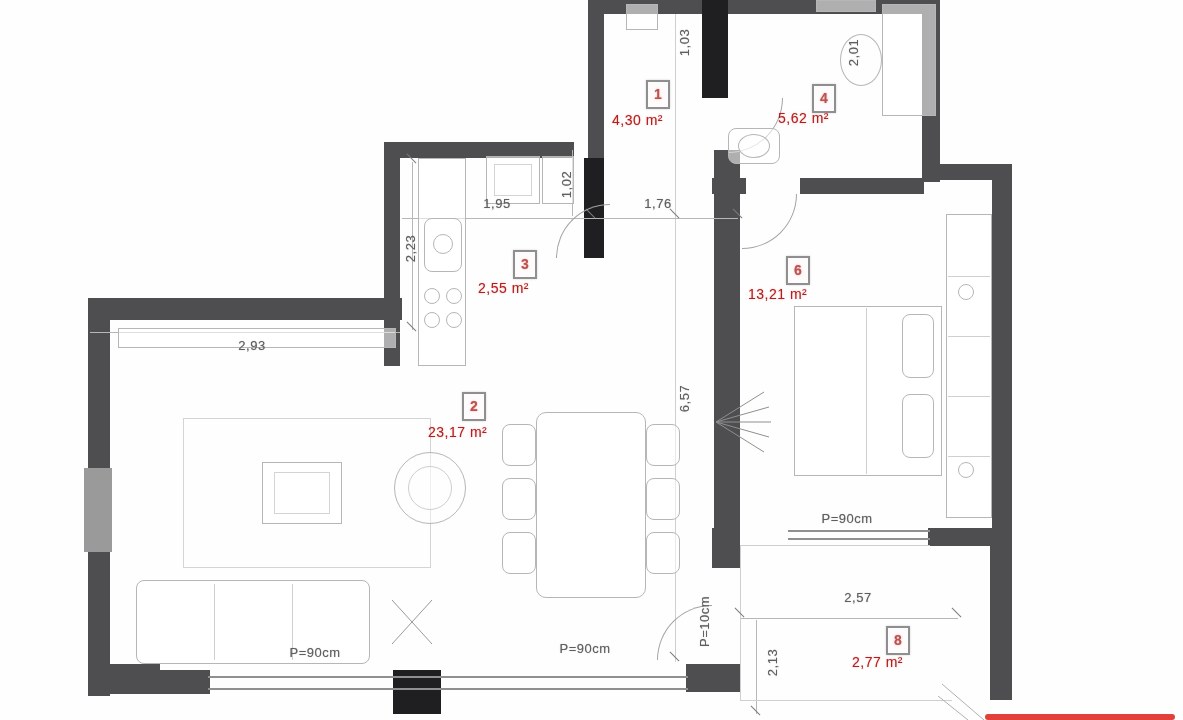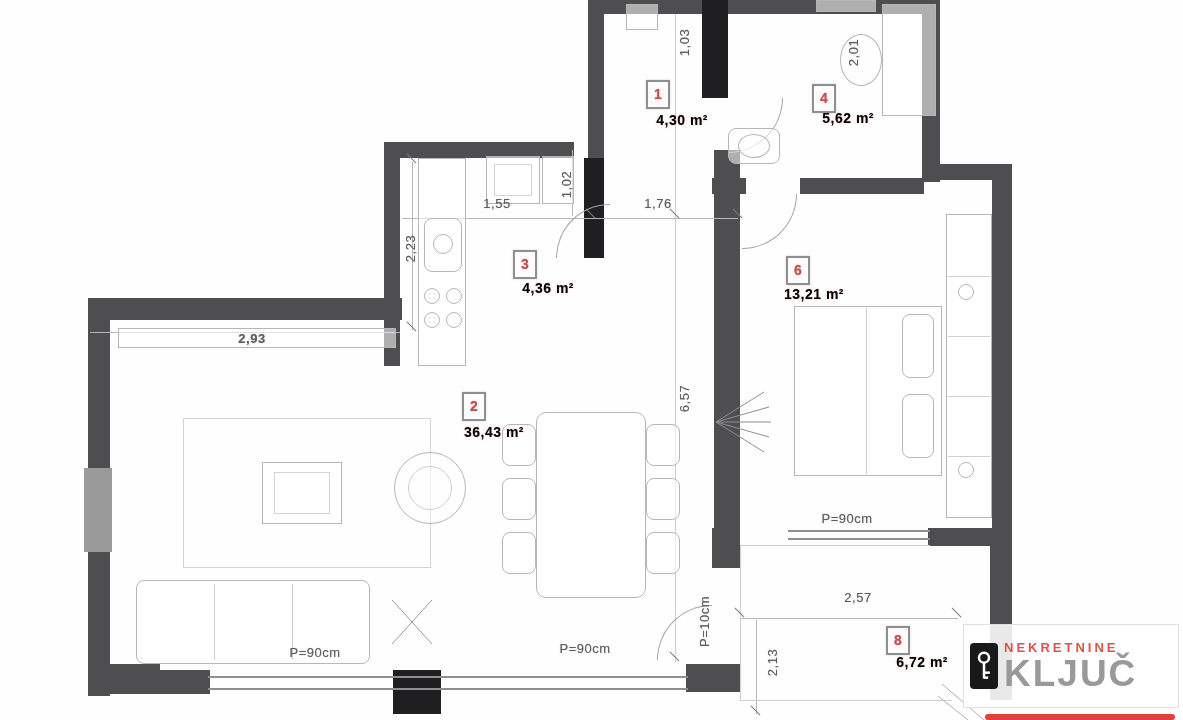--- a/index.html
+++ b/index.html
@@ -18,22 +18,22 @@
   .arc-br{border-right:1px solid #a3a3a3;border-bottom:1px solid #a3a3a3;border-bottom-right-radius:100%;}
   .arc-tl{border-left:1px solid #a3a3a3;border-top:1px solid #a3a3a3;border-top-left-radius:100%;}
   .tick{width:13px;height:1px;background:#7b7b7b;transform:rotate(45deg);}
   .dim{color:#5f5f5f;font-size:13px;letter-spacing:.5px;white-space:nowrap;text-align:center;
        text-shadow:0 0 1px rgba(95,95,95,.55);width:60px;}
   .dim.v{transform:rotate(-90deg);}
   .dim.wide{width:80px;}
   .rbox{width:20px;height:25px;border:2px solid #8f8f8f;background:#fdfbfb;color:#c0504d;
         font-size:14px;font-weight:bold;line-height:25px;text-align:center;
         text-shadow:0 0 1.5px rgba(192,80,77,.6);box-shadow:0 0 2px rgba(150,150,150,.4);}
-  .rarea{color:#000000;font-size:14px;font-weight:700;letter-spacing:.5px;white-space:nowrap;
-         text-align:right;width:96px;text-shadow:0 0 1.5px rgba(199,91,85,.55);}
+  .rarea{color:#b91c1c;font-size:14px;font-weight:400;letter-spacing:.5px;white-space:nowrap;
+         text-align:left;width:96px;text-shadow:0 0 1.5px rgba(199,91,85,.55);}
   .wm-panel{left:963px;top:624px;width:216px;height:84px;background:rgba(255,255,255,.88);
             border:1px solid #e0e0e0;display:flex;align-items:center;padding:2px 6px;box-sizing:border-box;z-index:6;}
   .wm-key{width:28px;height:46px;background:#191919;border-radius:4px;display:flex;align-items:center;
           justify-content:center;flex:0 0 auto;margin-right:6px;}
   .wm-texts{display:flex;flex-direction:column;line-height:1;}
   .wm-top{color:#e0514b;font-weight:bold;font-size:13px;letter-spacing:3px;}
   .wm-main{color:#999999;font-weight:bold;font-size:37px;letter-spacing:2px;margin-top:1px;}
   .wm-bar{left:985px;top:714px;width:190px;height:6px;background:#e2403a;border-radius:3px;z-index:6;}
 </style>
 </head>
@@ -166,55 +166,41 @@
     </g>
   </svg>
 
   <div class="abs rbox" style="left:646px;top:80px;">1</div>
   <div class="abs rarea" style="left:612px;top:112px;">4,30 m²</div>
 
   <div class="abs rbox" style="left:812px;top:84px;">4</div>
   <div class="abs rarea" style="left:778px;top:110px;">5,62 m²</div>
 
   <div class="abs rbox" style="left:513px;top:250px;">3</div>
-  <div class="abs rarea" style="left:478px;top:280px;">4,36 m²</div>
+  <div class="abs rarea" style="left:478px;top:280px;">2,55 m²</div>
 
   <div class="abs rbox" style="left:462px;top:392px;">2</div>
-  <div class="abs rarea" style="left:428px;top:424px;">36,43 m²</div>
+  <div class="abs rarea" style="left:428px;top:424px;">23,17 m²</div>
 
   <div class="abs rbox" style="left:786px;top:256px;">6</div>
   <div class="abs rarea" style="left:748px;top:286px;">13,21 m²</div>
 
   <div class="abs rbox" style="left:886px;top:626px;">8</div>
-  <div class="abs rarea" style="left:852px;top:654px;">6,72 m²</div>
-
-  <div class="abs dim" style="left:467px;top:196px;">1,55</div>
+  <div class="abs rarea" style="left:852px;top:654px;">2,77 m²</div>
+
+  <div class="abs dim" style="left:467px;top:196px;">1,95</div>
   <div class="abs dim v" style="left:536px;top:177px;">1,02</div>
   <div class="abs dim" style="left:628px;top:196px;">1,76</div>
   <div class="abs dim v" style="left:654px;top:35px;">1,03</div>
   <div class="abs dim v" style="left:823px;top:45px;">2,01</div>
   <div class="abs dim v" style="left:380px;top:241px;">2,23</div>
-  <div class="abs dim" style="left:222px;top:331px;font-weight:bold;">2,93</div>
+  <div class="abs dim" style="left:222px;top:338px;">2,93</div>
   <div class="abs dim v" style="left:654px;top:391px;">6,57</div>
   <div class="abs dim" style="left:828px;top:590px;">2,57</div>
   <div class="abs dim v" style="left:742px;top:655px;">2,13</div>
   <div class="abs dim wide" style="left:275px;top:645px;">P=90cm</div>
   <div class="abs dim wide" style="left:545px;top:641px;">P=90cm</div>
   <div class="abs dim wide" style="left:807px;top:511px;">P=90cm</div>
   <div class="abs dim v wide" style="left:664px;top:614px;">P=10cm</div>
 
-  <div class="abs wm-panel">
-    <div class="wm-key">
-      <svg width="20" height="38" viewBox="0 0 24 40">
-        <circle cx="12" cy="10" r="6" fill="none" stroke="#ffffff" stroke-width="3"></circle>
-        <line x1="12" y1="16" x2="12" y2="35" stroke="#ffffff" stroke-width="3"></line>
-        <line x1="12" y1="28" x2="19" y2="28" stroke="#ffffff" stroke-width="3"></line>
-        <line x1="12" y1="34" x2="17" y2="34" stroke="#ffffff" stroke-width="3"></line>
-      </svg>
-    </div>
-    <div class="wm-texts">
-      <span class="wm-top">NEKRETNINE</span>
-      <span class="wm-main">KLJUČ</span>
-    </div>
-  </div>
   <div class="abs wm-bar"></div>
 
 </div>
 
 </body></html>

